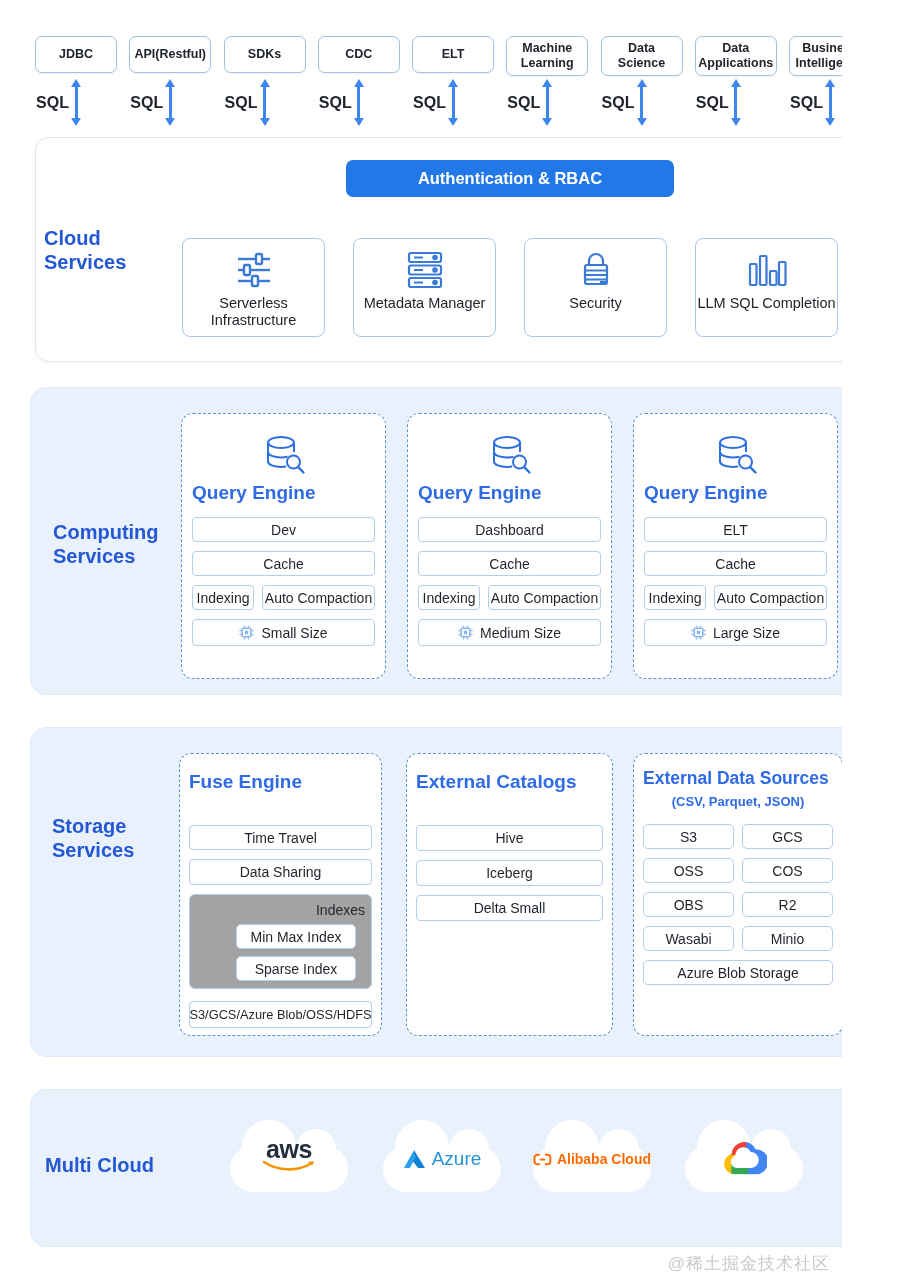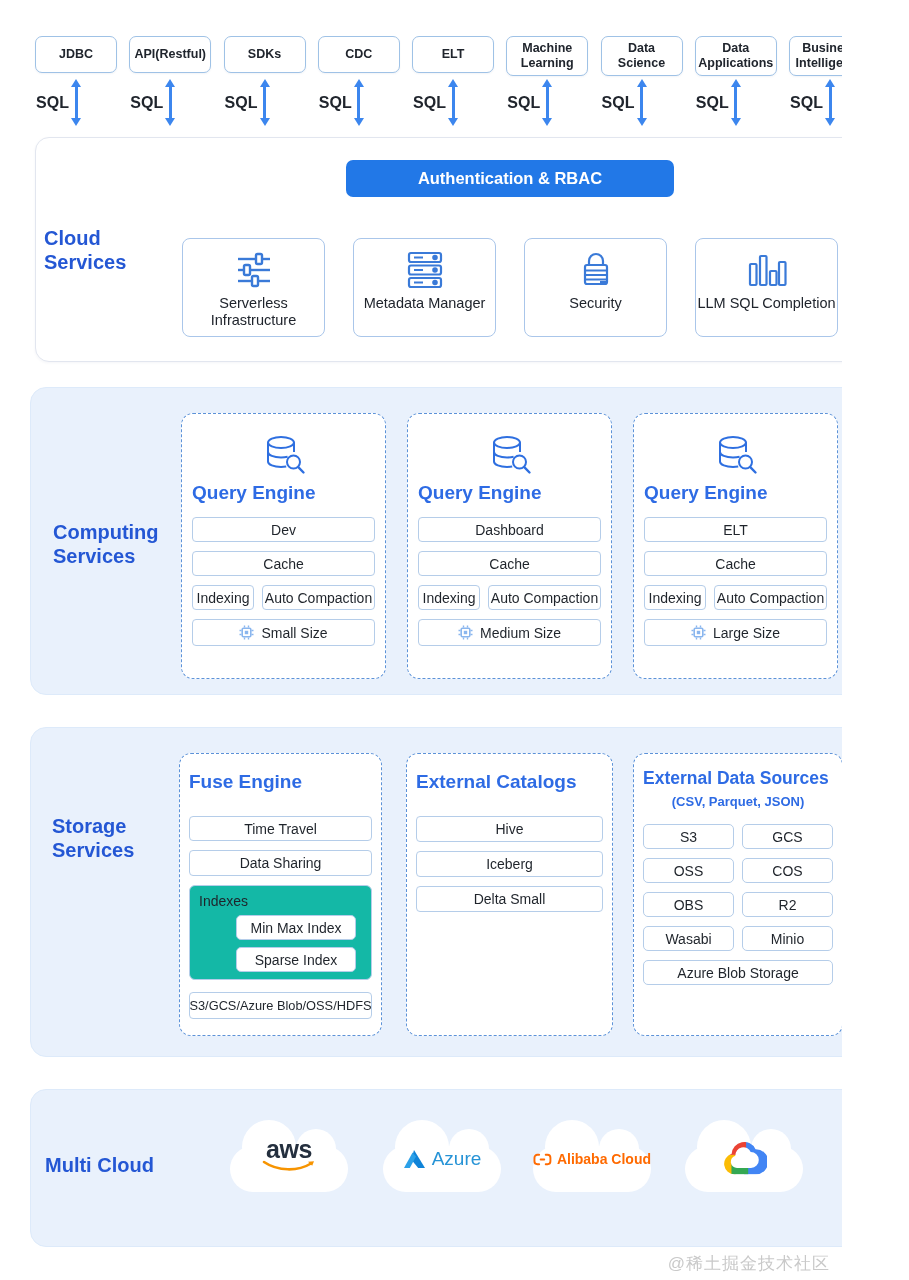--- a/index.html
+++ b/index.html
@@ -50,22 +50,22 @@
           display:flex; align-items:center; justify-content:center; font-size:14px; color:#1f242b; }
   .row { margin-bottom:9px; }
   .split { display:flex; gap:8px; }
   .split .narrow { flex:0 0 62px; }
   .split .wide { flex:1; }
   .size-item { gap:7px; height:27px; }
 
   
   .storage-card { top:25px; height:283px; padding:0 9px; }
   .storage-title { margin-top:17px; }
-  .stack1 { margin-top:23px; }
-  .indexes-group { background:#14b8a6; border:1px solid #b5cde9; border-radius:6px; padding:5px 6px 7px 6px; }
+  .stack1 { margin-top:32px;text-align:right; }
+  .indexes-group { background:#a3a3a3; border:1px solid #b5cde9; border-radius:6px; padding:5px 6px 7px 6px; }
   .indexes-label { font-size:14px; color:#1f242b; padding:2px 0 6px 3px; }
   .inner-item { width:120px; margin-left:40px; border-radius:5px; }
   .inner-item + .inner-item { margin-top:7px; }
   .backend-item { margin-top:12px; height:27px; font-size:12.8px; white-space:nowrap; }
   .eds-title { font-size:17.5px; margin-top:14px; }
   .eds-sub { text-align:center; font-size:13px; font-weight:700; color:#2e6be4; margin-top:5px; }
   .eds-grid { margin-top:15px; }
   .eds-grid .row2 { display:flex; gap:8px; margin-bottom:9px; }
   .eds-grid .row2 .item { flex:1; border-radius:5px; }
   .fullw { border-radius:5px; }

